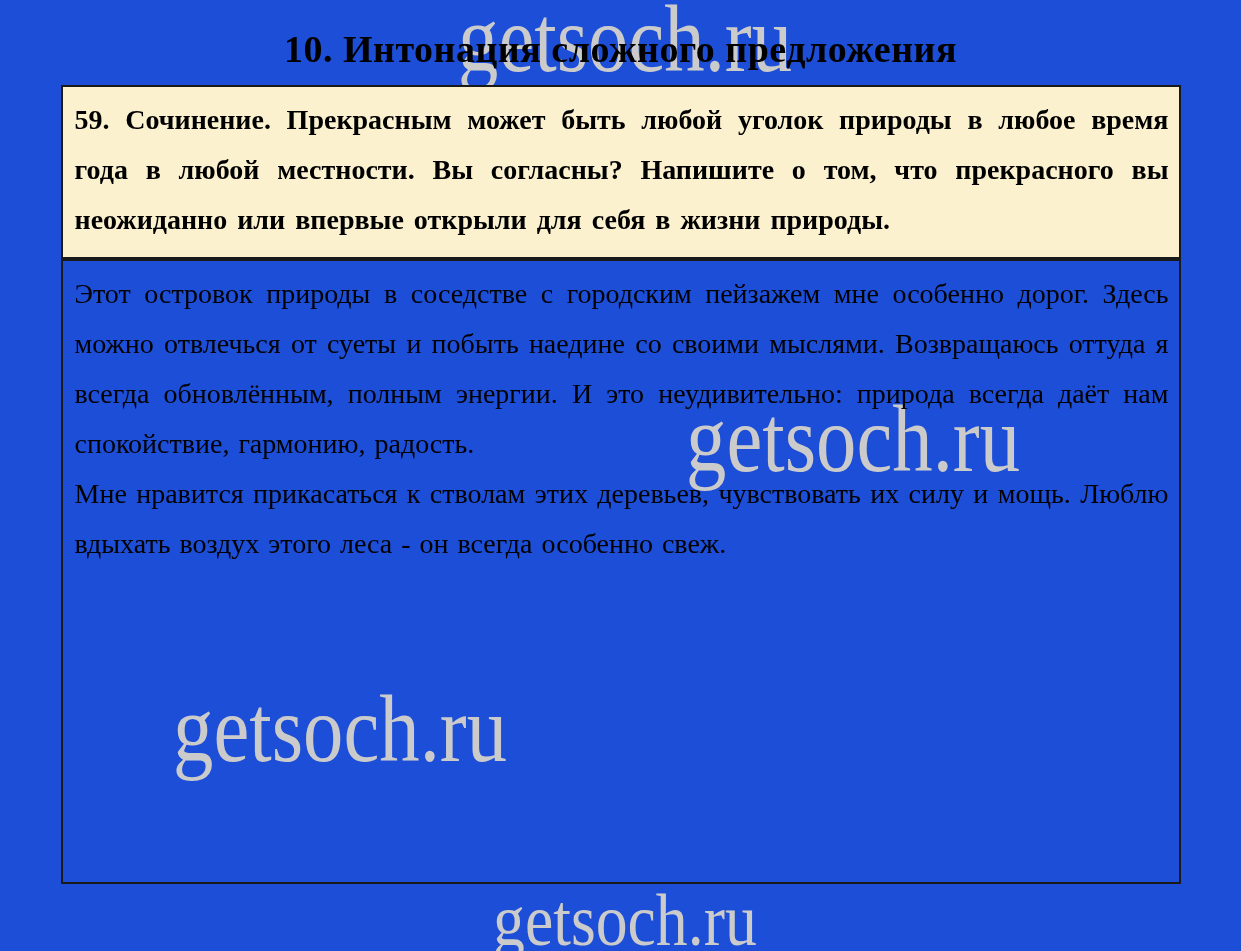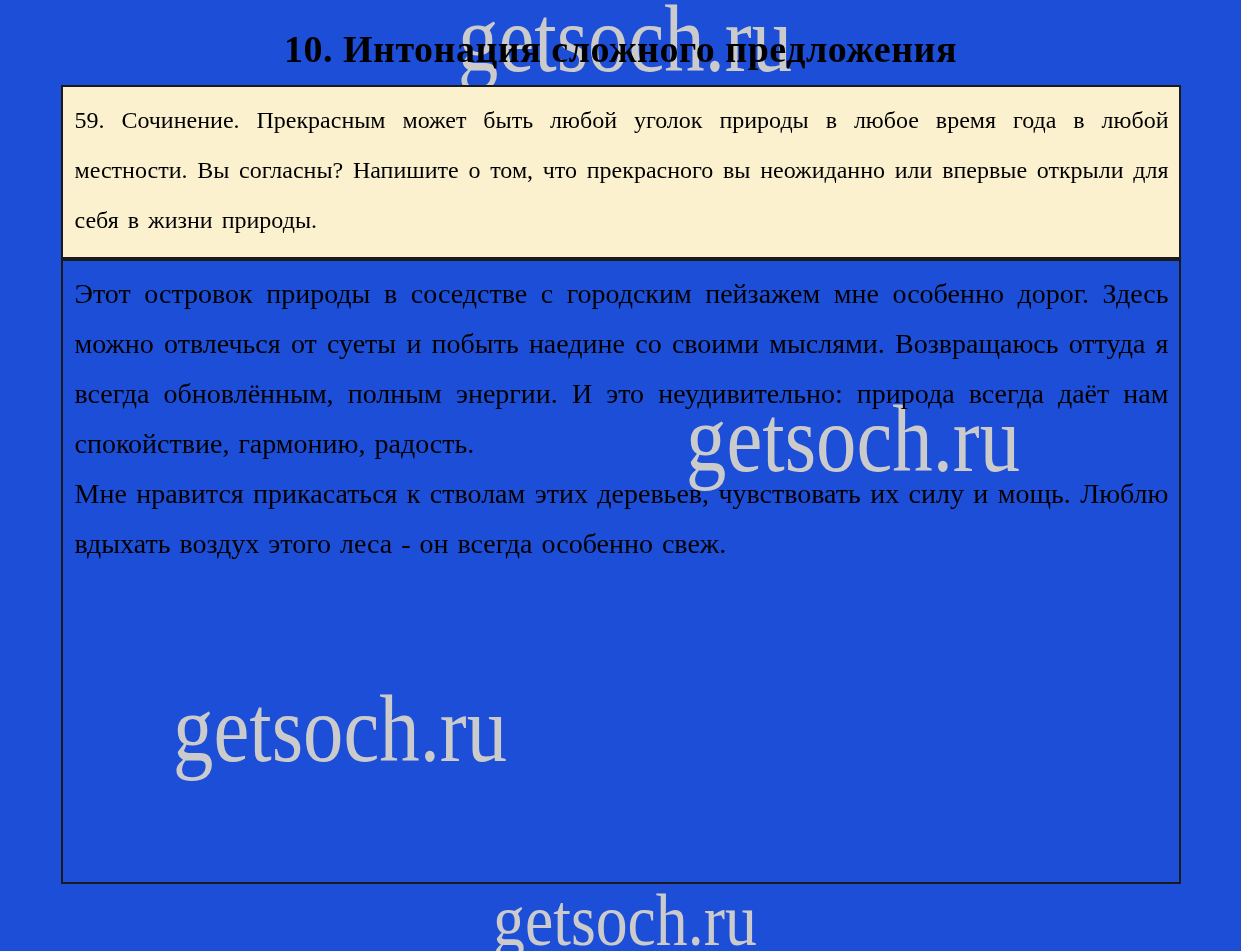--- a/index.html
+++ b/index.html
@@ -52,22 +52,22 @@
   }
   .task-box{
     width:1120px;
     height:174px;
     border:2px solid var(--border);
     background:var(--task-background);
     padding:8px 10px 12px 12px;
     overflow:hidden;
   }
   .task-text{
-    font-size:24px;
-    font-weight:normal;
+    font-size:28px;
+    font-weight:bold;
     line-height:50px;
     text-align:justify;
     word-spacing:3px;
   }
   .essay-box{
     width:1120px;
     height:625px;
     border:2px solid var(--border);
     background:transparent; 
     padding:8px 10px 12px 12px;

